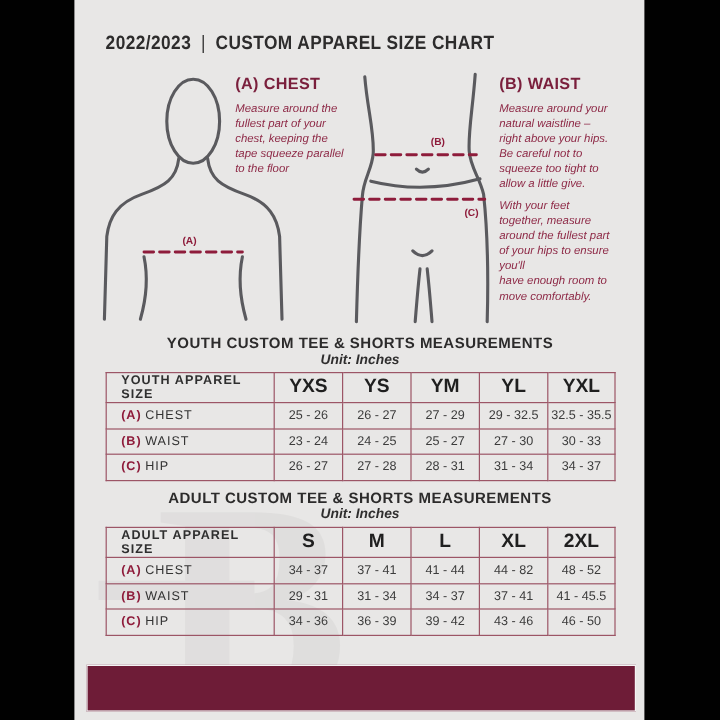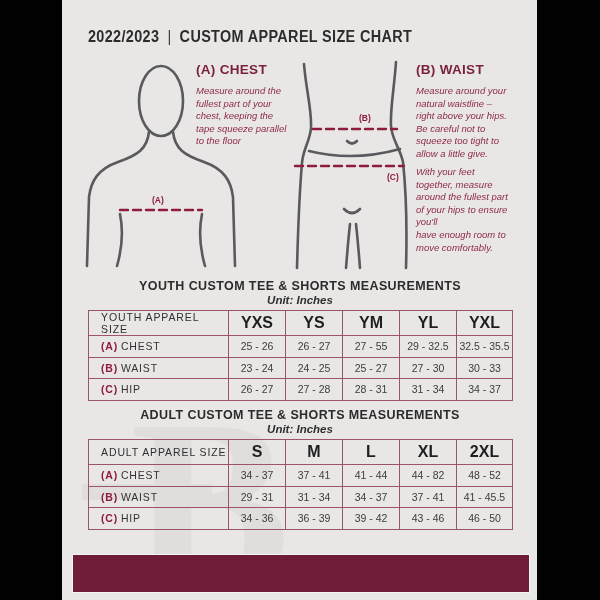--- a/index.html
+++ b/index.html
@@ -44,21 +44,21 @@
   
   .section { position:absolute; left:26px; width:424px; text-align:center; z-index:1; }
   .section.youth { top:279px; }
   .section.adult { top:408px; }
   .tbl-title { font-size:12.5px; font-weight:700; letter-spacing:.4px; color:#2c2b2b; }
   .tbl-unit { font-size:11.5px; font-style:italic; color:#2f2e2e; margin-top:1px;font-weight:bold; }
 
   table { width:424px; border-collapse:collapse; table-layout:fixed; margin-top:4px; }
   td, th { border:1.6px solid #9c5566; }
   thead th { font-size:16px; font-weight:700; color:#1f1f1f; height:25px; }
-  thead th.label-col { font-weight:400; font-size:10.5px; letter-spacing:.9px; color:#2f2f2f;
+  thead th.label-col { font-weight:700; font-size:10.5px; letter-spacing:.9px; color:#2f2f2f;
                        text-align:left; padding-left:12px; }
   tbody td { height:21.5px; font-size:10.5px; color:#3c3c3c; text-align:center; }
   tbody td.row-label { text-align:left; padding-left:12px; letter-spacing:.8px; color:#333; }
   tbody td.row-label .pfx { color:#8e1c3b; font-weight:700; margin-right:3px; }
 
   .footer-bar { position:absolute; left:10px; top:554px; width:458px; height:39px;
                 background:#6e1c37; border:1px solid #f4f3f3; z-index:2; }
 </style>
 </head>
 <body>
@@ -154,21 +154,21 @@
               <th>YM</th>
               <th>YL</th>
               <th>YXL</th>
             </tr>
           </thead>
           <tbody>
             <tr>
               <td class="row-label"><span class="pfx">(A)</span><span>CHEST</span></td>
               <td>25 - 26</td>
               <td>26 - 27</td>
-              <td>27 - 55</td>
+              <td>27 - 29</td>
               <td>29 - 32.5</td>
               <td>32.5 - 35.5</td>
             </tr>
             <tr>
               <td class="row-label"><span class="pfx">(B)</span><span>WAIST</span></td>
               <td>23 - 24</td>
               <td>24 - 25</td>
               <td>25 - 27</td>
               <td>27 - 30</td>
               <td>30 - 33</td>

